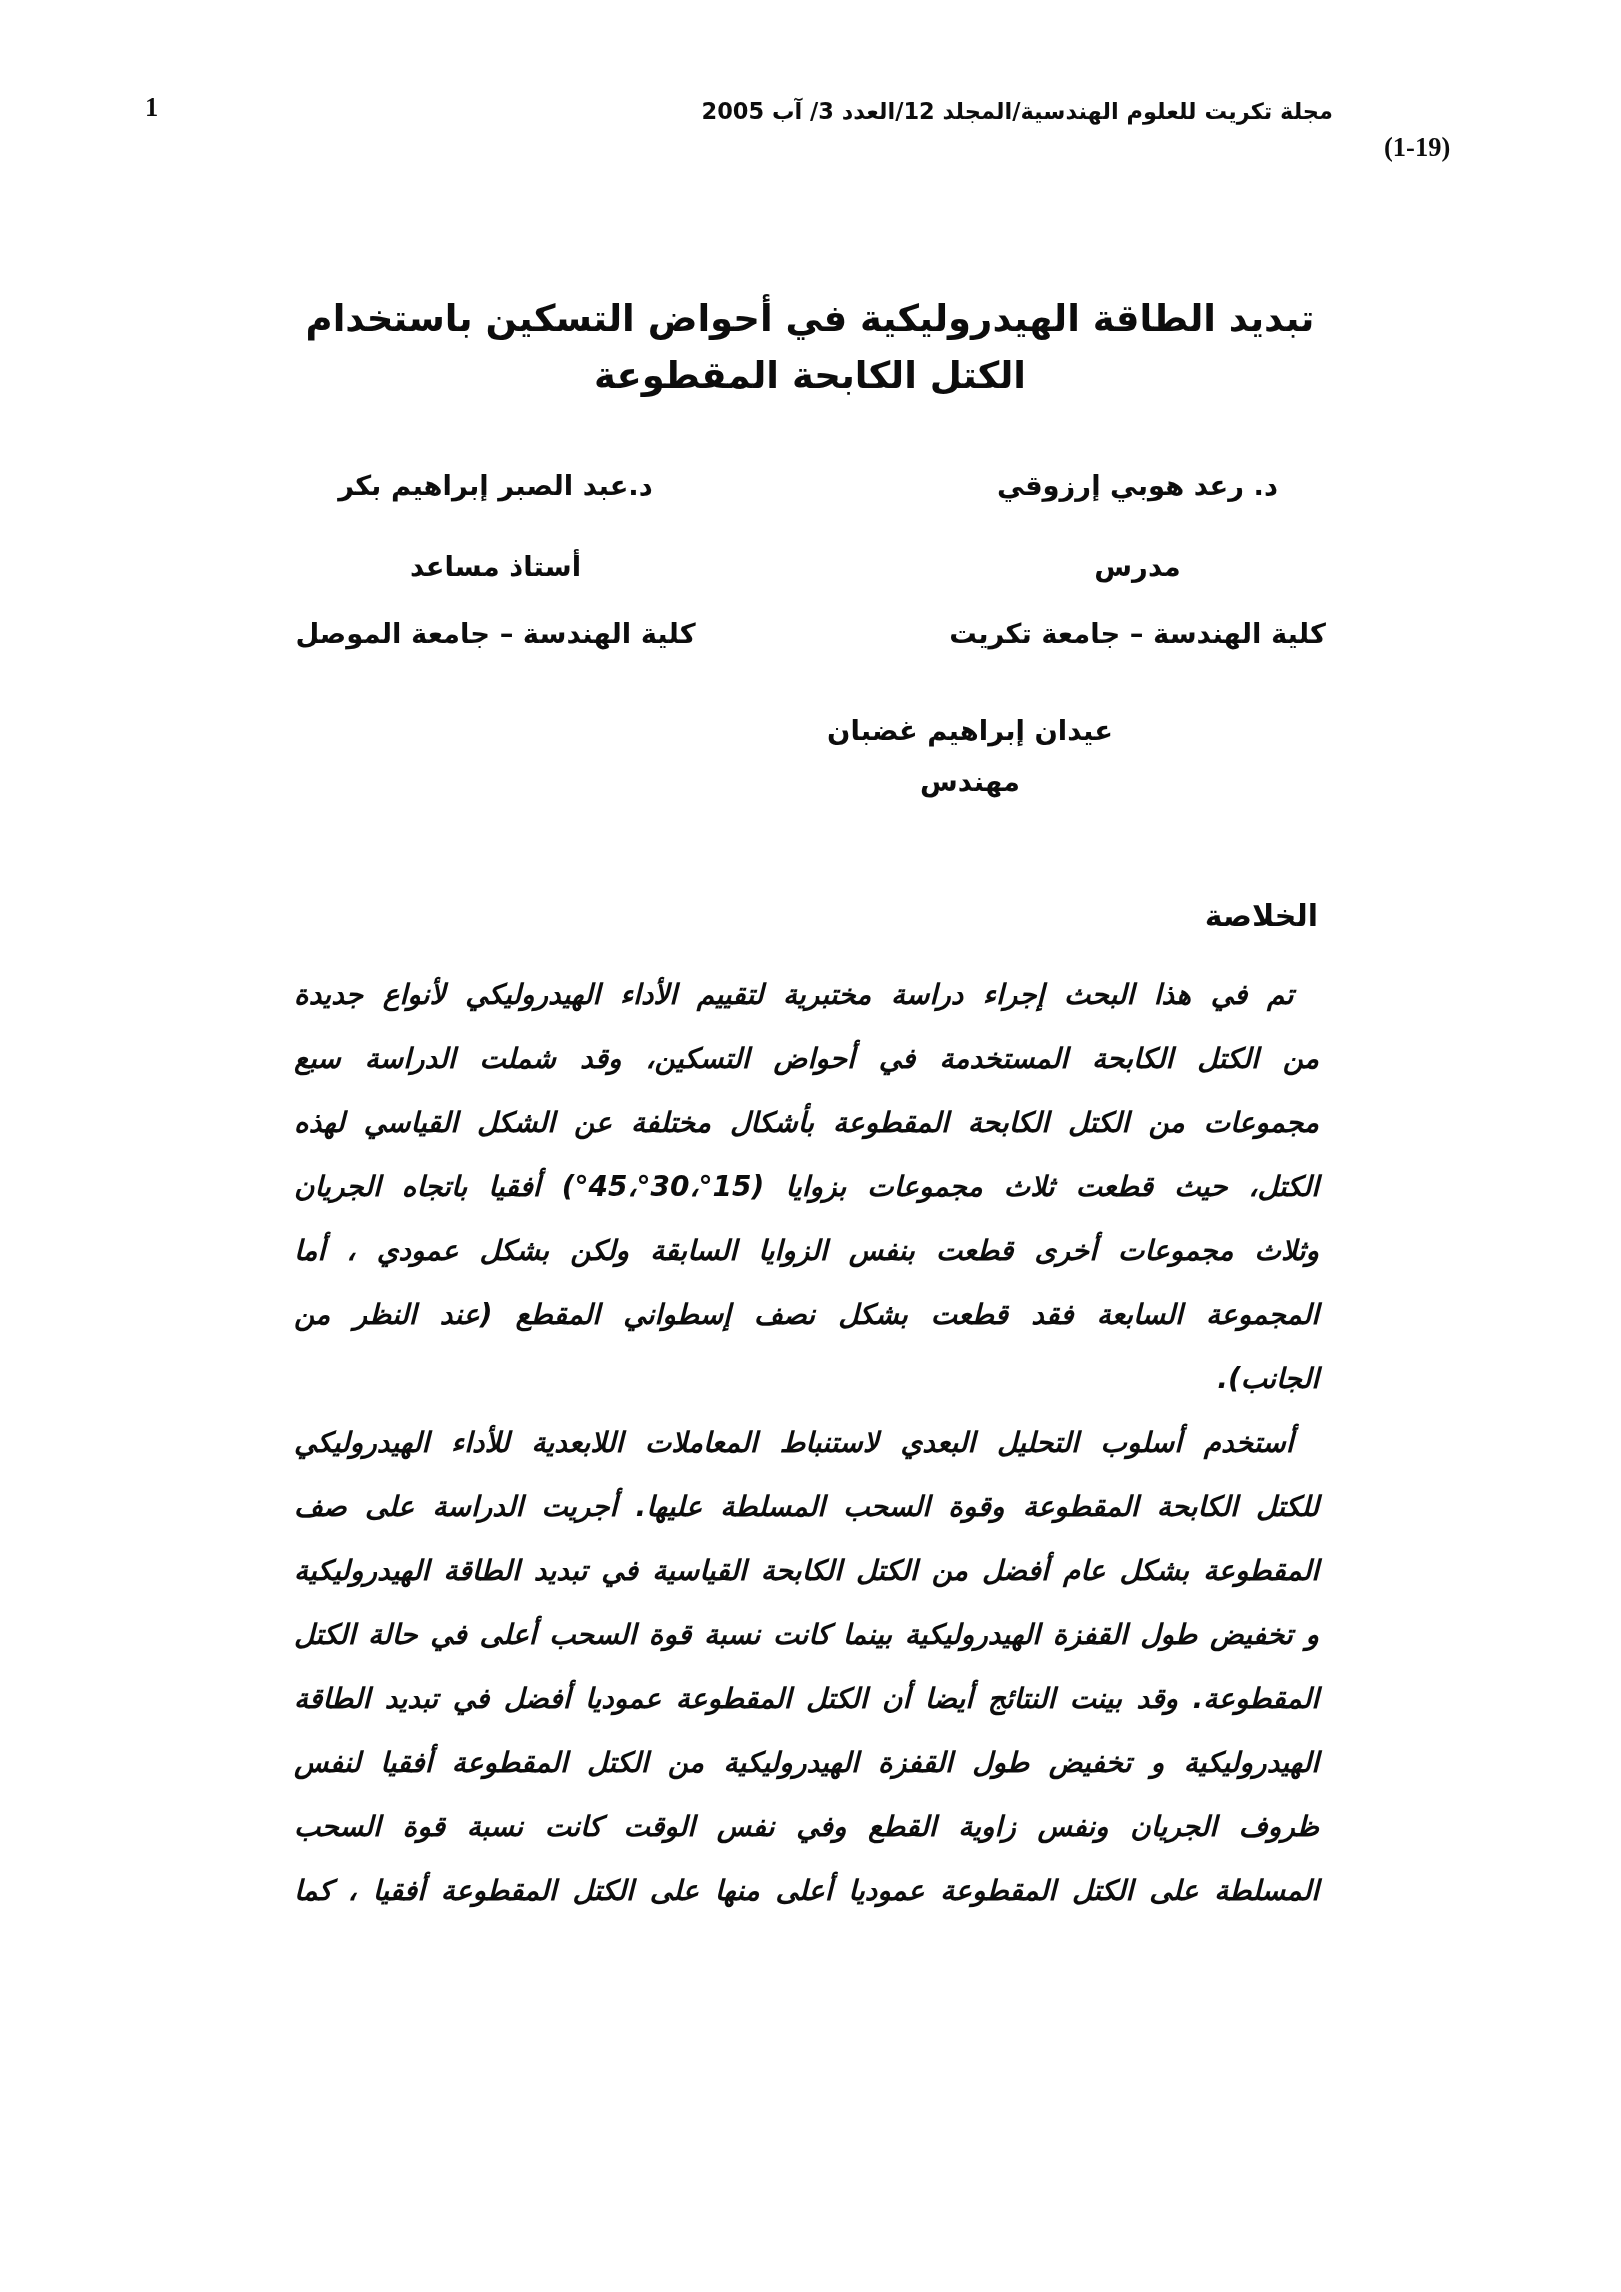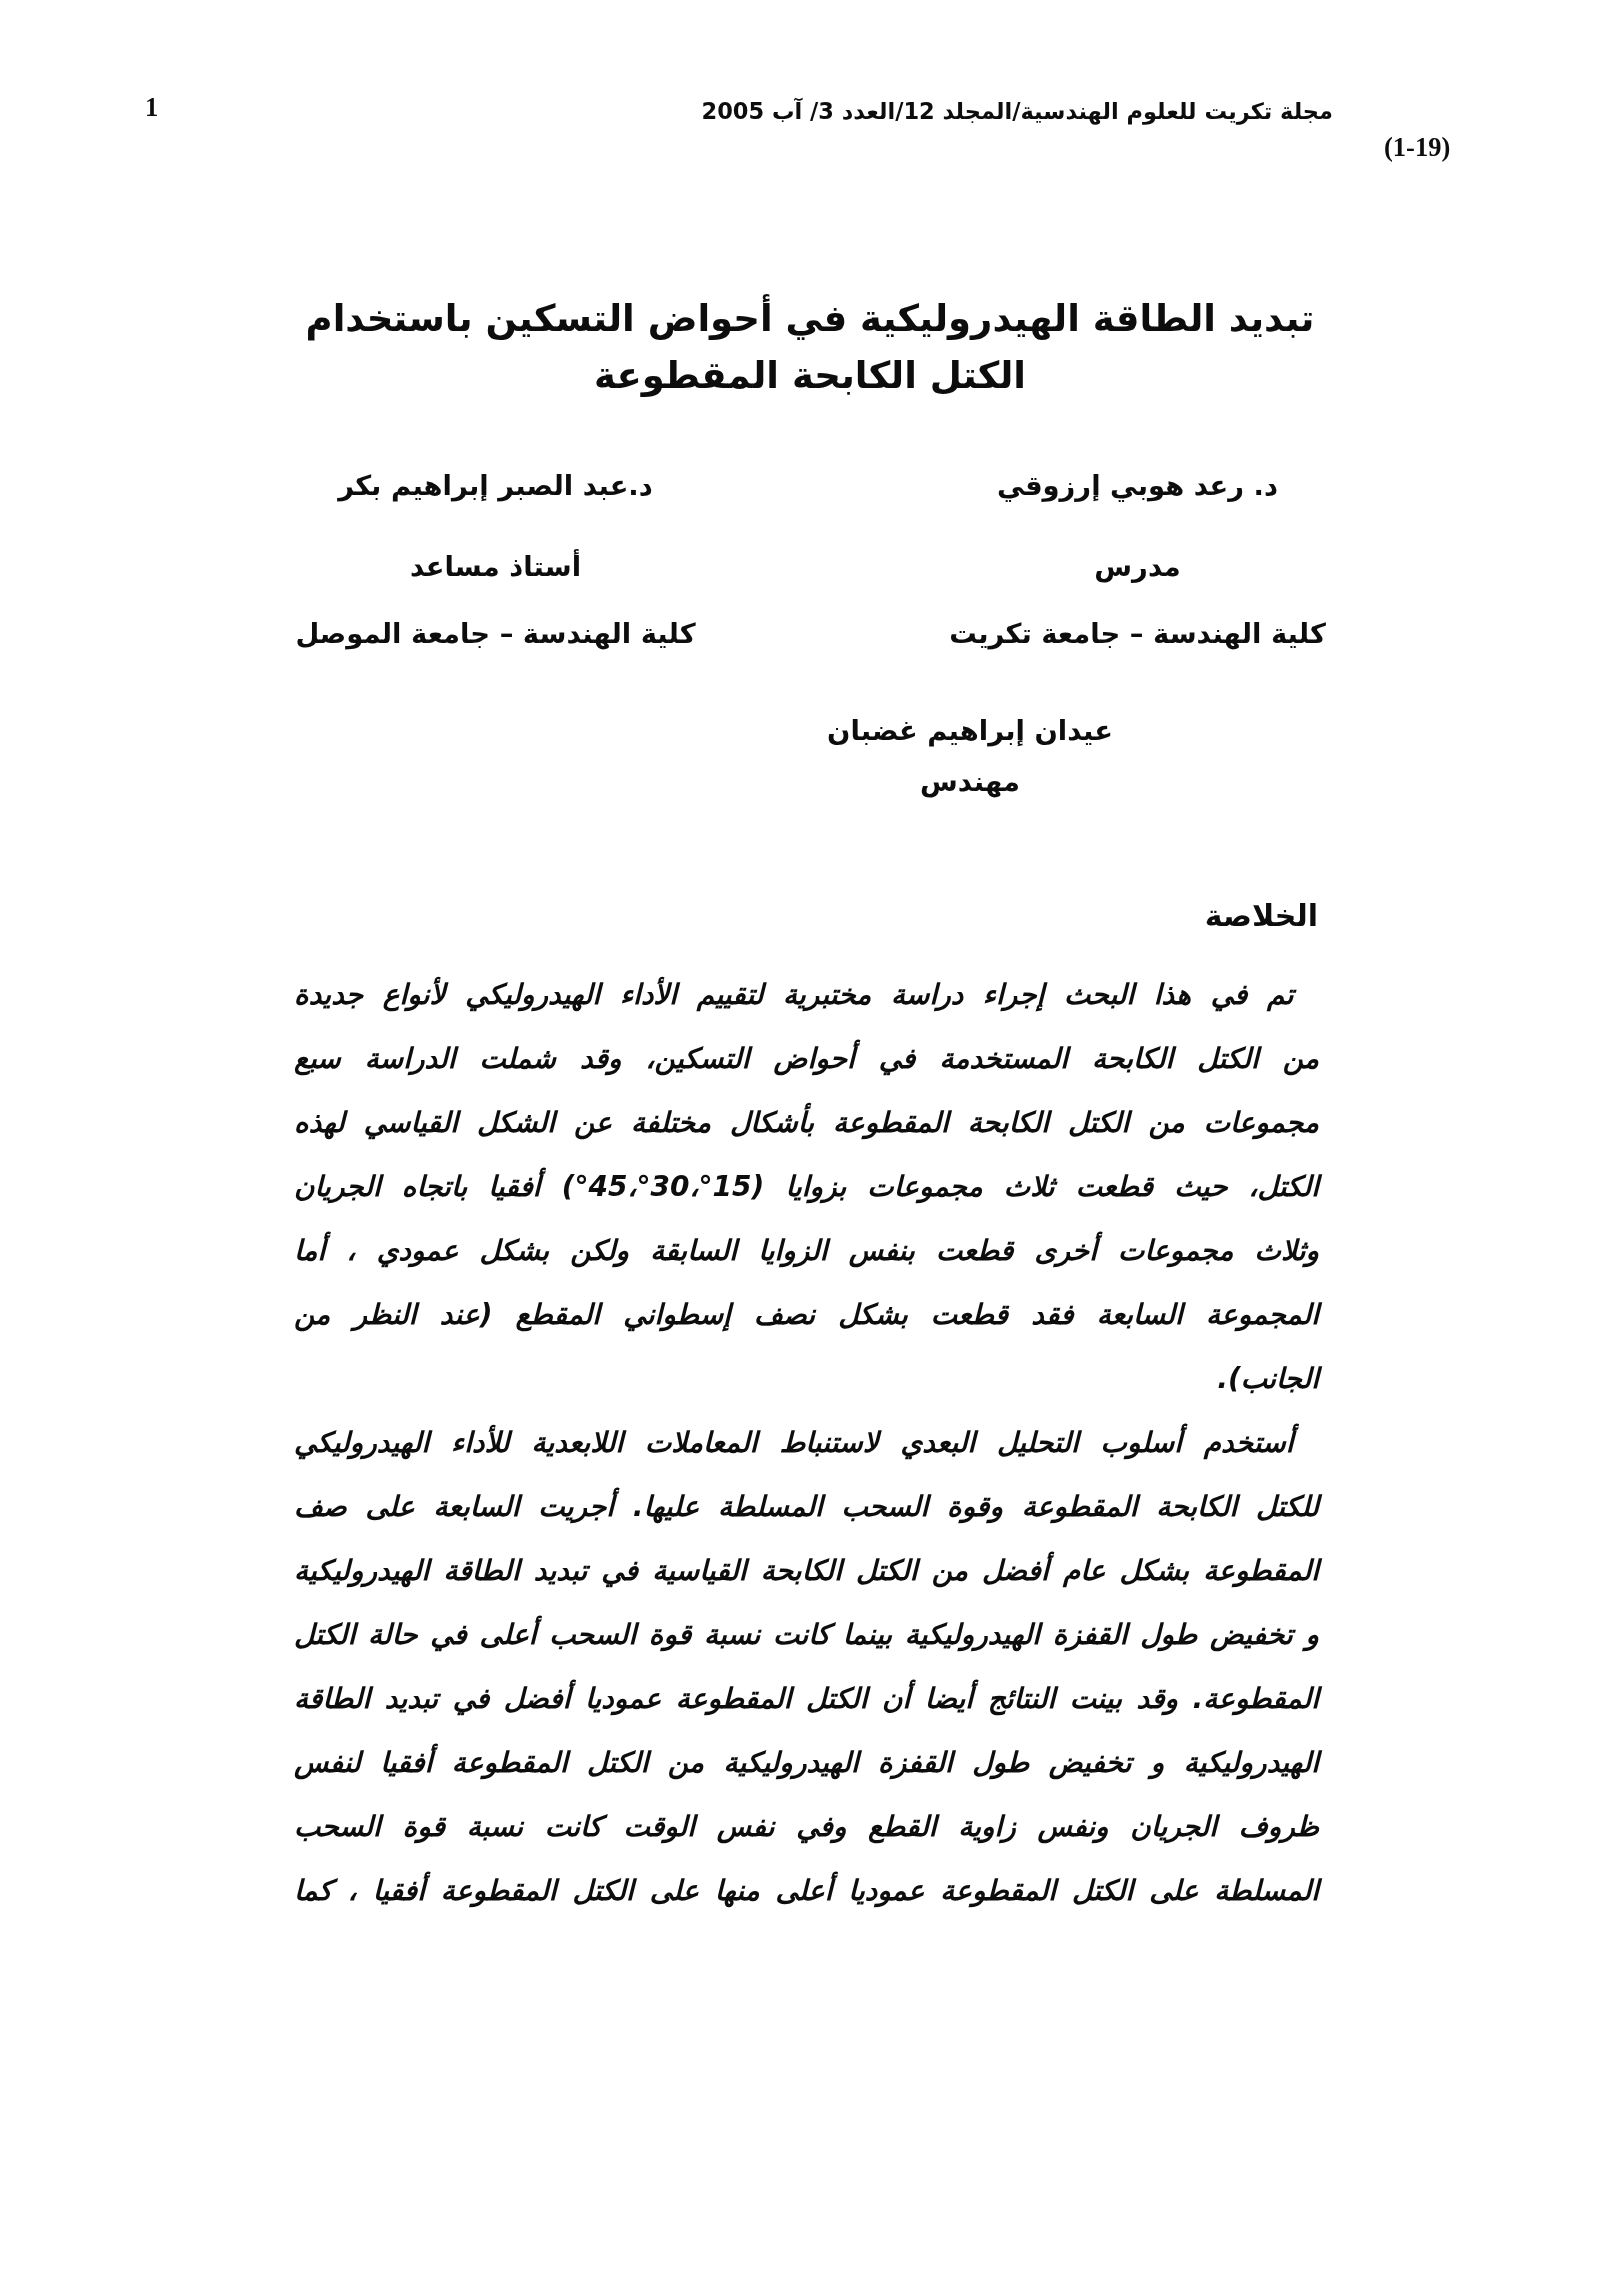--- a/index.html
+++ b/index.html
@@ -109,21 +109,21 @@
 
 <div class="abstract-body">
   <div class="aline indent">تم في هذا البحث إجراء دراسة مختبرية لتقييم الأداء الهيدروليكي لأنواع جديدة</div>
   <div class="aline">من الكتل الكابحة المستخدمة في أحواض التسكين، وقد شملت الدراسة سبع</div>
   <div class="aline">مجموعات من الكتل الكابحة المقطوعة بأشكال مختلفة عن الشكل القياسي لهذه</div>
   <div class="aline">الكتل، حيث قطعت ثلاث مجموعات بزوايا (15°،30°،45°) أفقيا باتجاه الجريان</div>
   <div class="aline">وثلاث مجموعات أخرى قطعت بنفس الزوايا السابقة ولكن بشكل عمودي ، أما</div>
   <div class="aline">المجموعة السابعة فقد قطعت بشكل نصف إسطواني المقطع (عند النظر من</div>
   <div class="aline endline">الجانب).</div>
   <div class="aline indent">أستخدم أسلوب التحليل البعدي لاستنباط المعاملات اللابعدية للأداء الهيدروليكي</div>
-  <div class="aline">للكتل الكابحة المقطوعة وقوة السحب المسلطة عليها. أجريت السابعة على صف</div>
+  <div class="aline">للكتل الكابحة المقطوعة وقوة السحب المسلطة عليها. أجريت الدراسة على صف</div>
   <div class="aline">المقطوعة بشكل عام أفضل من الكتل الكابحة القياسية في تبديد الطاقة الهيدروليكية</div>
   <div class="aline">و تخفيض طول القفزة الهيدروليكية بينما كانت نسبة قوة السحب أعلى في حالة الكتل</div>
   <div class="aline">المقطوعة. وقد بينت النتائج أيضا أن الكتل المقطوعة عموديا أفضل في تبديد الطاقة</div>
   <div class="aline">الهيدروليكية و تخفيض طول القفزة الهيدروليكية من الكتل المقطوعة أفقيا لنفس</div>
   <div class="aline">ظروف الجريان ونفس زاوية القطع وفي نفس الوقت كانت نسبة قوة السحب</div>
   <div class="aline">المسلطة على الكتل المقطوعة عموديا أعلى منها على الكتل المقطوعة أفقيا ، كما</div>
 </div>
 
 
 </body></html>

